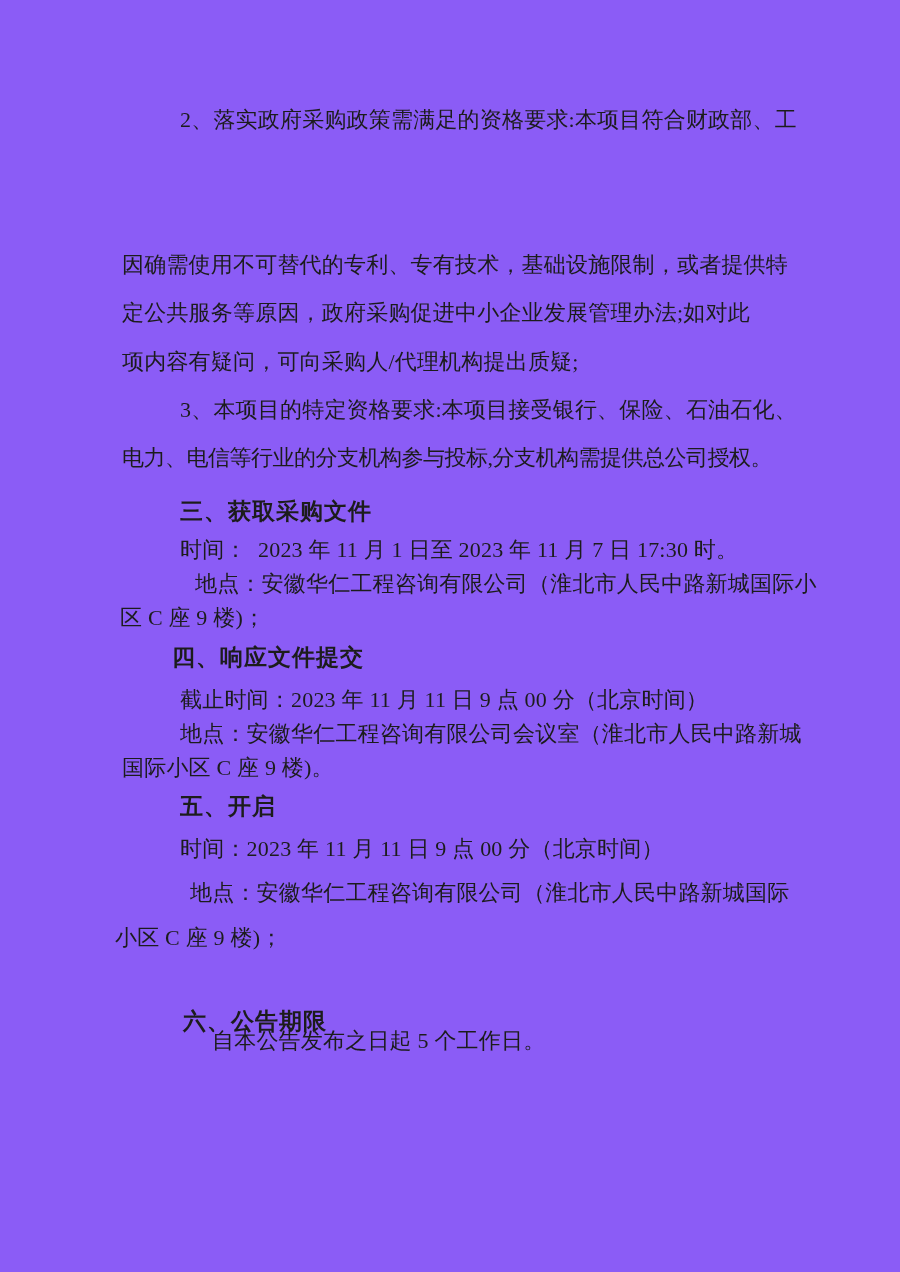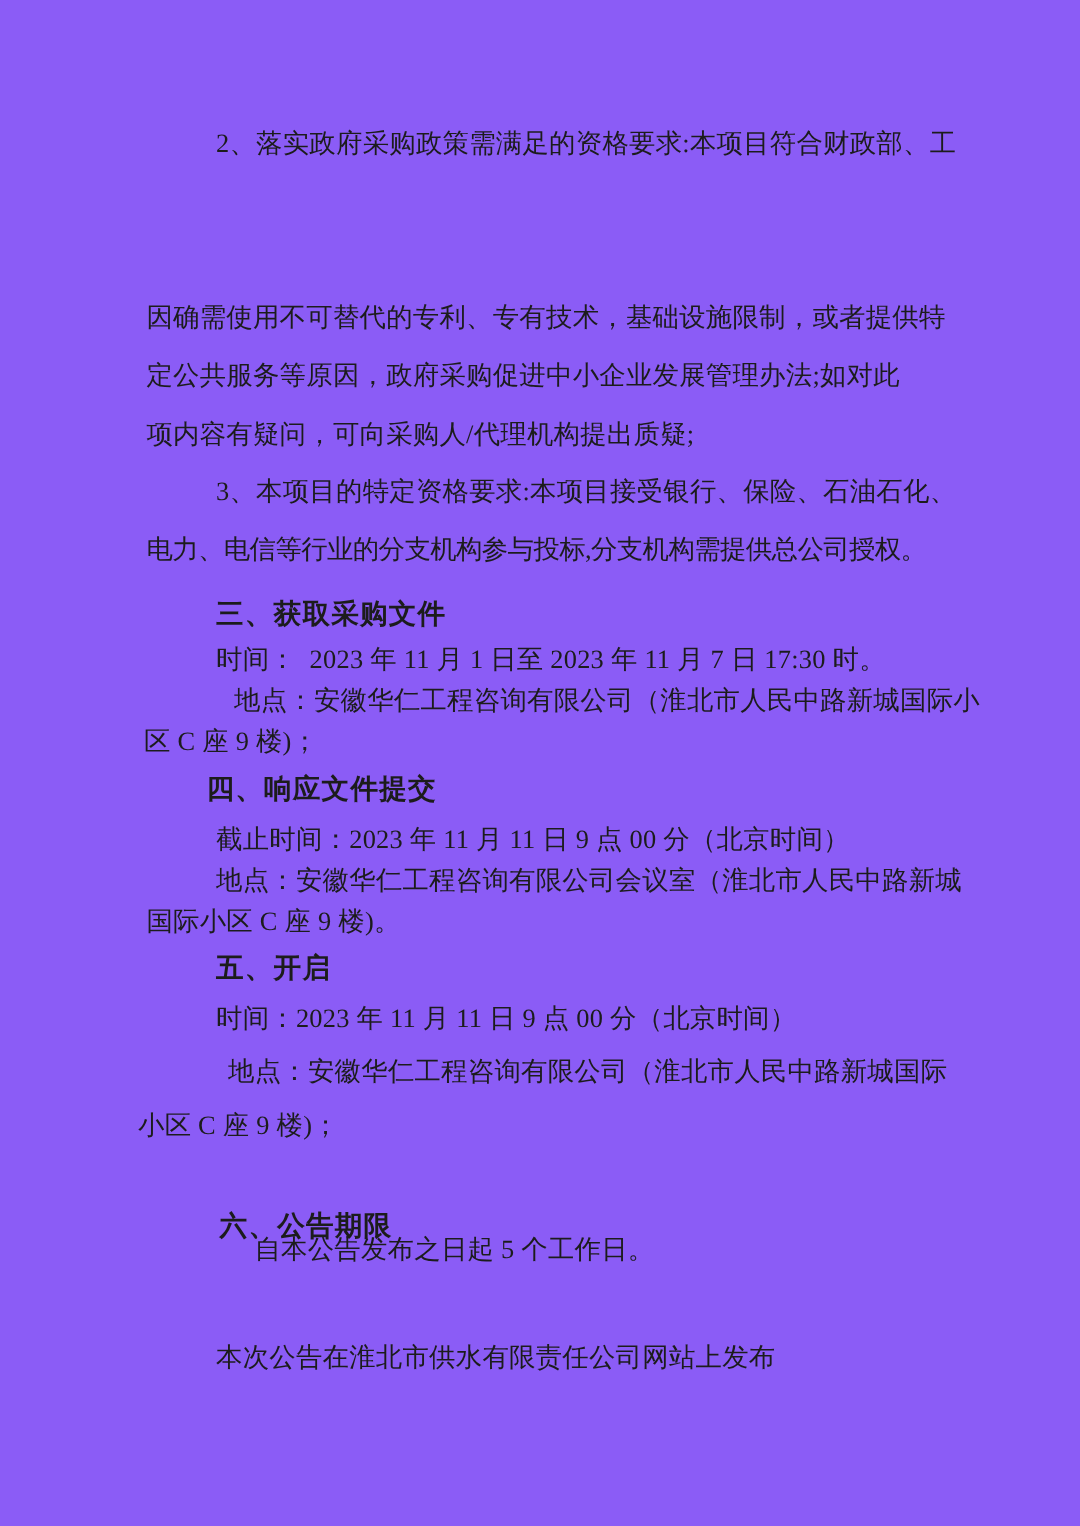--- a/index.html
+++ b/index.html
@@ -54,15 +54,14 @@
   <div class="line" style="top:755px; left:122px;">国际小区 C 座 9 楼)。</div>
 
   <div class="line heading" style="top:793px; left:180px;">五、开启</div>
   <div class="line" style="top:836px; left:180px;">时间：2023 年 11 月 11 日 9 点 00 分（北京时间）</div>
   <div class="line" style="top:880px; left:190px;">地点：安徽华仁工程咨询有限公司（淮北市人民中路新城国际</div>
   <div class="line" style="top:925px; left:115px;">小区 C 座 9 楼)；</div>
 
   <div class="line heading" style="top:971px; left:183px;margin-top:37px;">六、公告期限</div>
   <div class="line" style="top:1028px; left:180px;margin-left:32px;">自本公告发布之日起 5 个工作日。</div>
 
-  <div class="line" style="top:1118px; left:180px;">本次公告在淮北市供水有限责任公司网站上发布</div>
 
 </div>
 
 </body></html>

